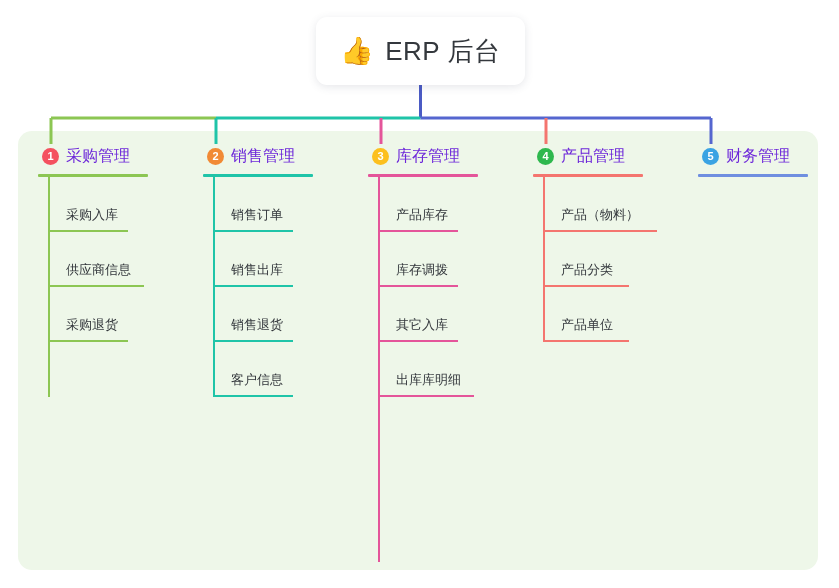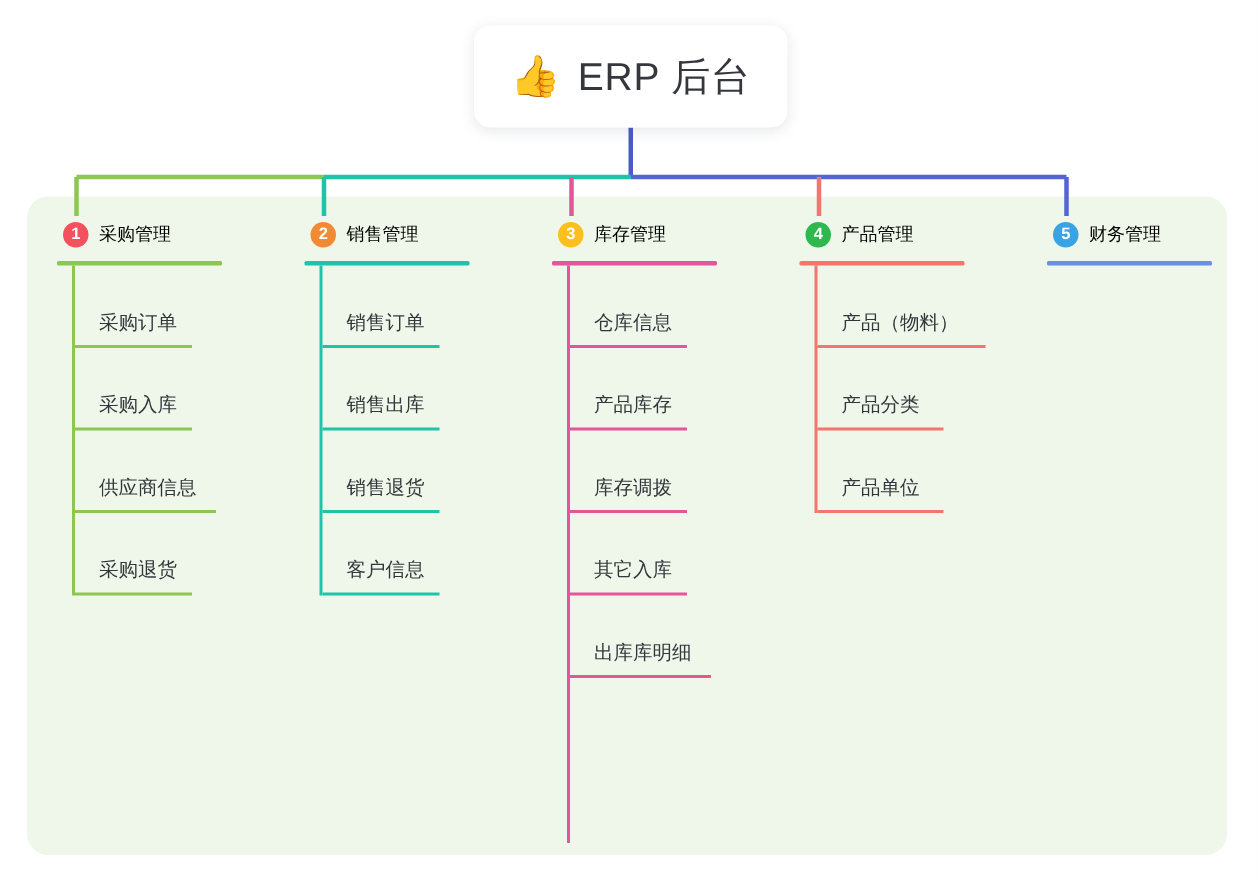--- a/index.html
+++ b/index.html
@@ -85,22 +85,22 @@
     height: 17px;
     border-radius: 50%;
     color: #ffffff;
     font-size: 11px;
     line-height: 17px;
     text-align: center;
     font-weight: bold;
     flex: none;
   }
   .branch-title {
-    font-size: 12px;
-    color: #000000;
+    font-size: 16px;
+    color: #6d28d9;
     white-space: nowrap;
   }
   .head-rule {
     height: 3px;
     border-radius: 1px;
     margin-top: 5px;
   }
   .leaves {
     position: relative;
     margin-top: 0px;
@@ -160,24 +160,20 @@
   <div id="branches-root">
       <div class="branch" style="left: 38px;">
         <div class="branch-head">
           <span class="badge" style="background: rgb(244, 81, 95);">1</span>
           <span class="branch-title">采购管理</span>
         </div>
         <div class="head-rule" style="width: 110px; background: rgb(140, 198, 83);"></div>
         <div class="leaves">
           <div class="spine" style="background: rgb(140, 198, 83); height: 220px;"></div>
           <div class="leaf">
-            <span class="leaf-text">采购订单</span>
-            <div class="leaf-rule" style="width: 78px; background: rgb(140, 198, 83);"></div>
-          </div>
-          <div class="leaf">
             <span class="leaf-text">采购入库</span>
             <div class="leaf-rule" style="width: 78px; background: rgb(140, 198, 83);"></div>
           </div>
           <div class="leaf">
             <span class="leaf-text">供应商信息</span>
             <div class="leaf-rule" style="width: 94px; background: rgb(140, 198, 83);"></div>
           </div>
           <div class="leaf">
             <span class="leaf-text">采购退货</span>
             <div class="leaf-rule" style="width: 78px; background: rgb(140, 198, 83);"></div>
@@ -212,24 +208,20 @@
       </div>
       <div class="branch" style="left: 368px;">
         <div class="branch-head">
           <span class="badge" style="background: rgb(252, 192, 30);">3</span>
           <span class="branch-title">库存管理</span>
         </div>
         <div class="head-rule" style="width: 110px; background: rgb(228, 85, 154);"></div>
         <div class="leaves">
           <div class="spine" style="background: rgb(228, 85, 154); height: 385px;"></div>
           <div class="leaf">
-            <span class="leaf-text">仓库信息</span>
-            <div class="leaf-rule" style="width: 78px; background: rgb(228, 85, 154);"></div>
-          </div>
-          <div class="leaf">
             <span class="leaf-text">产品库存</span>
             <div class="leaf-rule" style="width: 78px; background: rgb(228, 85, 154);"></div>
           </div>
           <div class="leaf">
             <span class="leaf-text">库存调拨</span>
             <div class="leaf-rule" style="width: 78px; background: rgb(228, 85, 154);"></div>
           </div>
           <div class="leaf">
             <span class="leaf-text">其它入库</span>
             <div class="leaf-rule" style="width: 78px; background: rgb(228, 85, 154);"></div>

